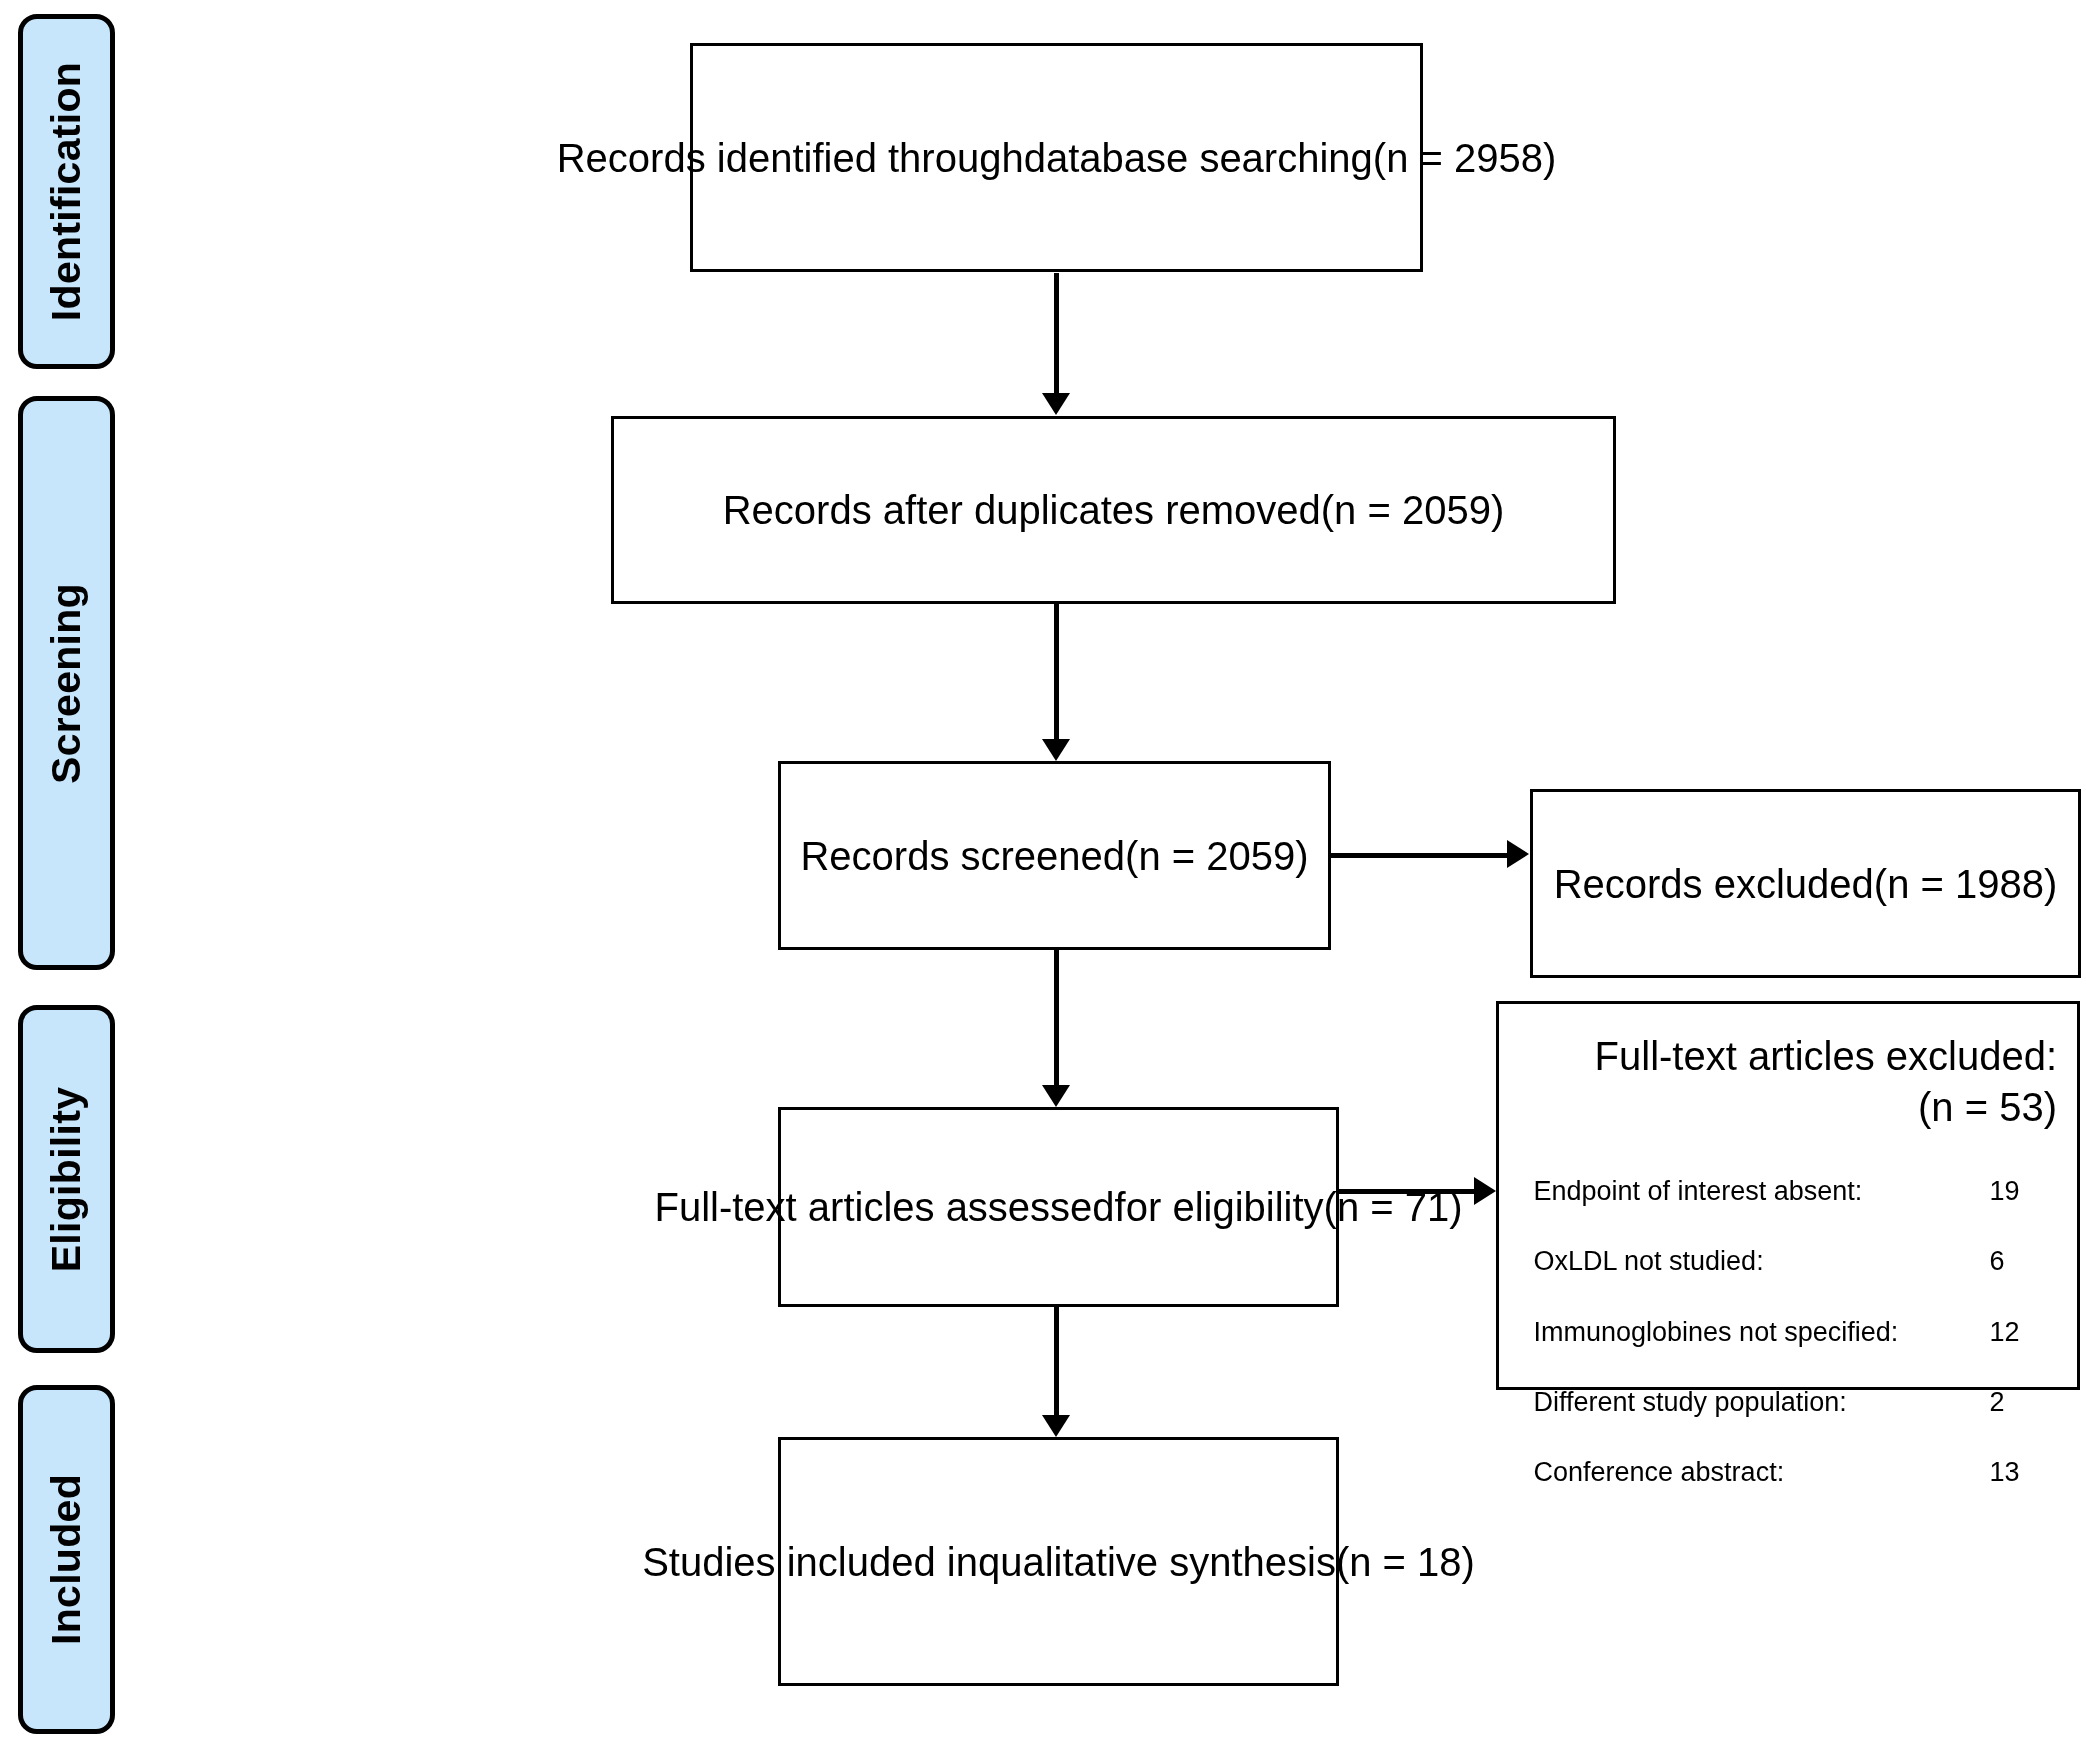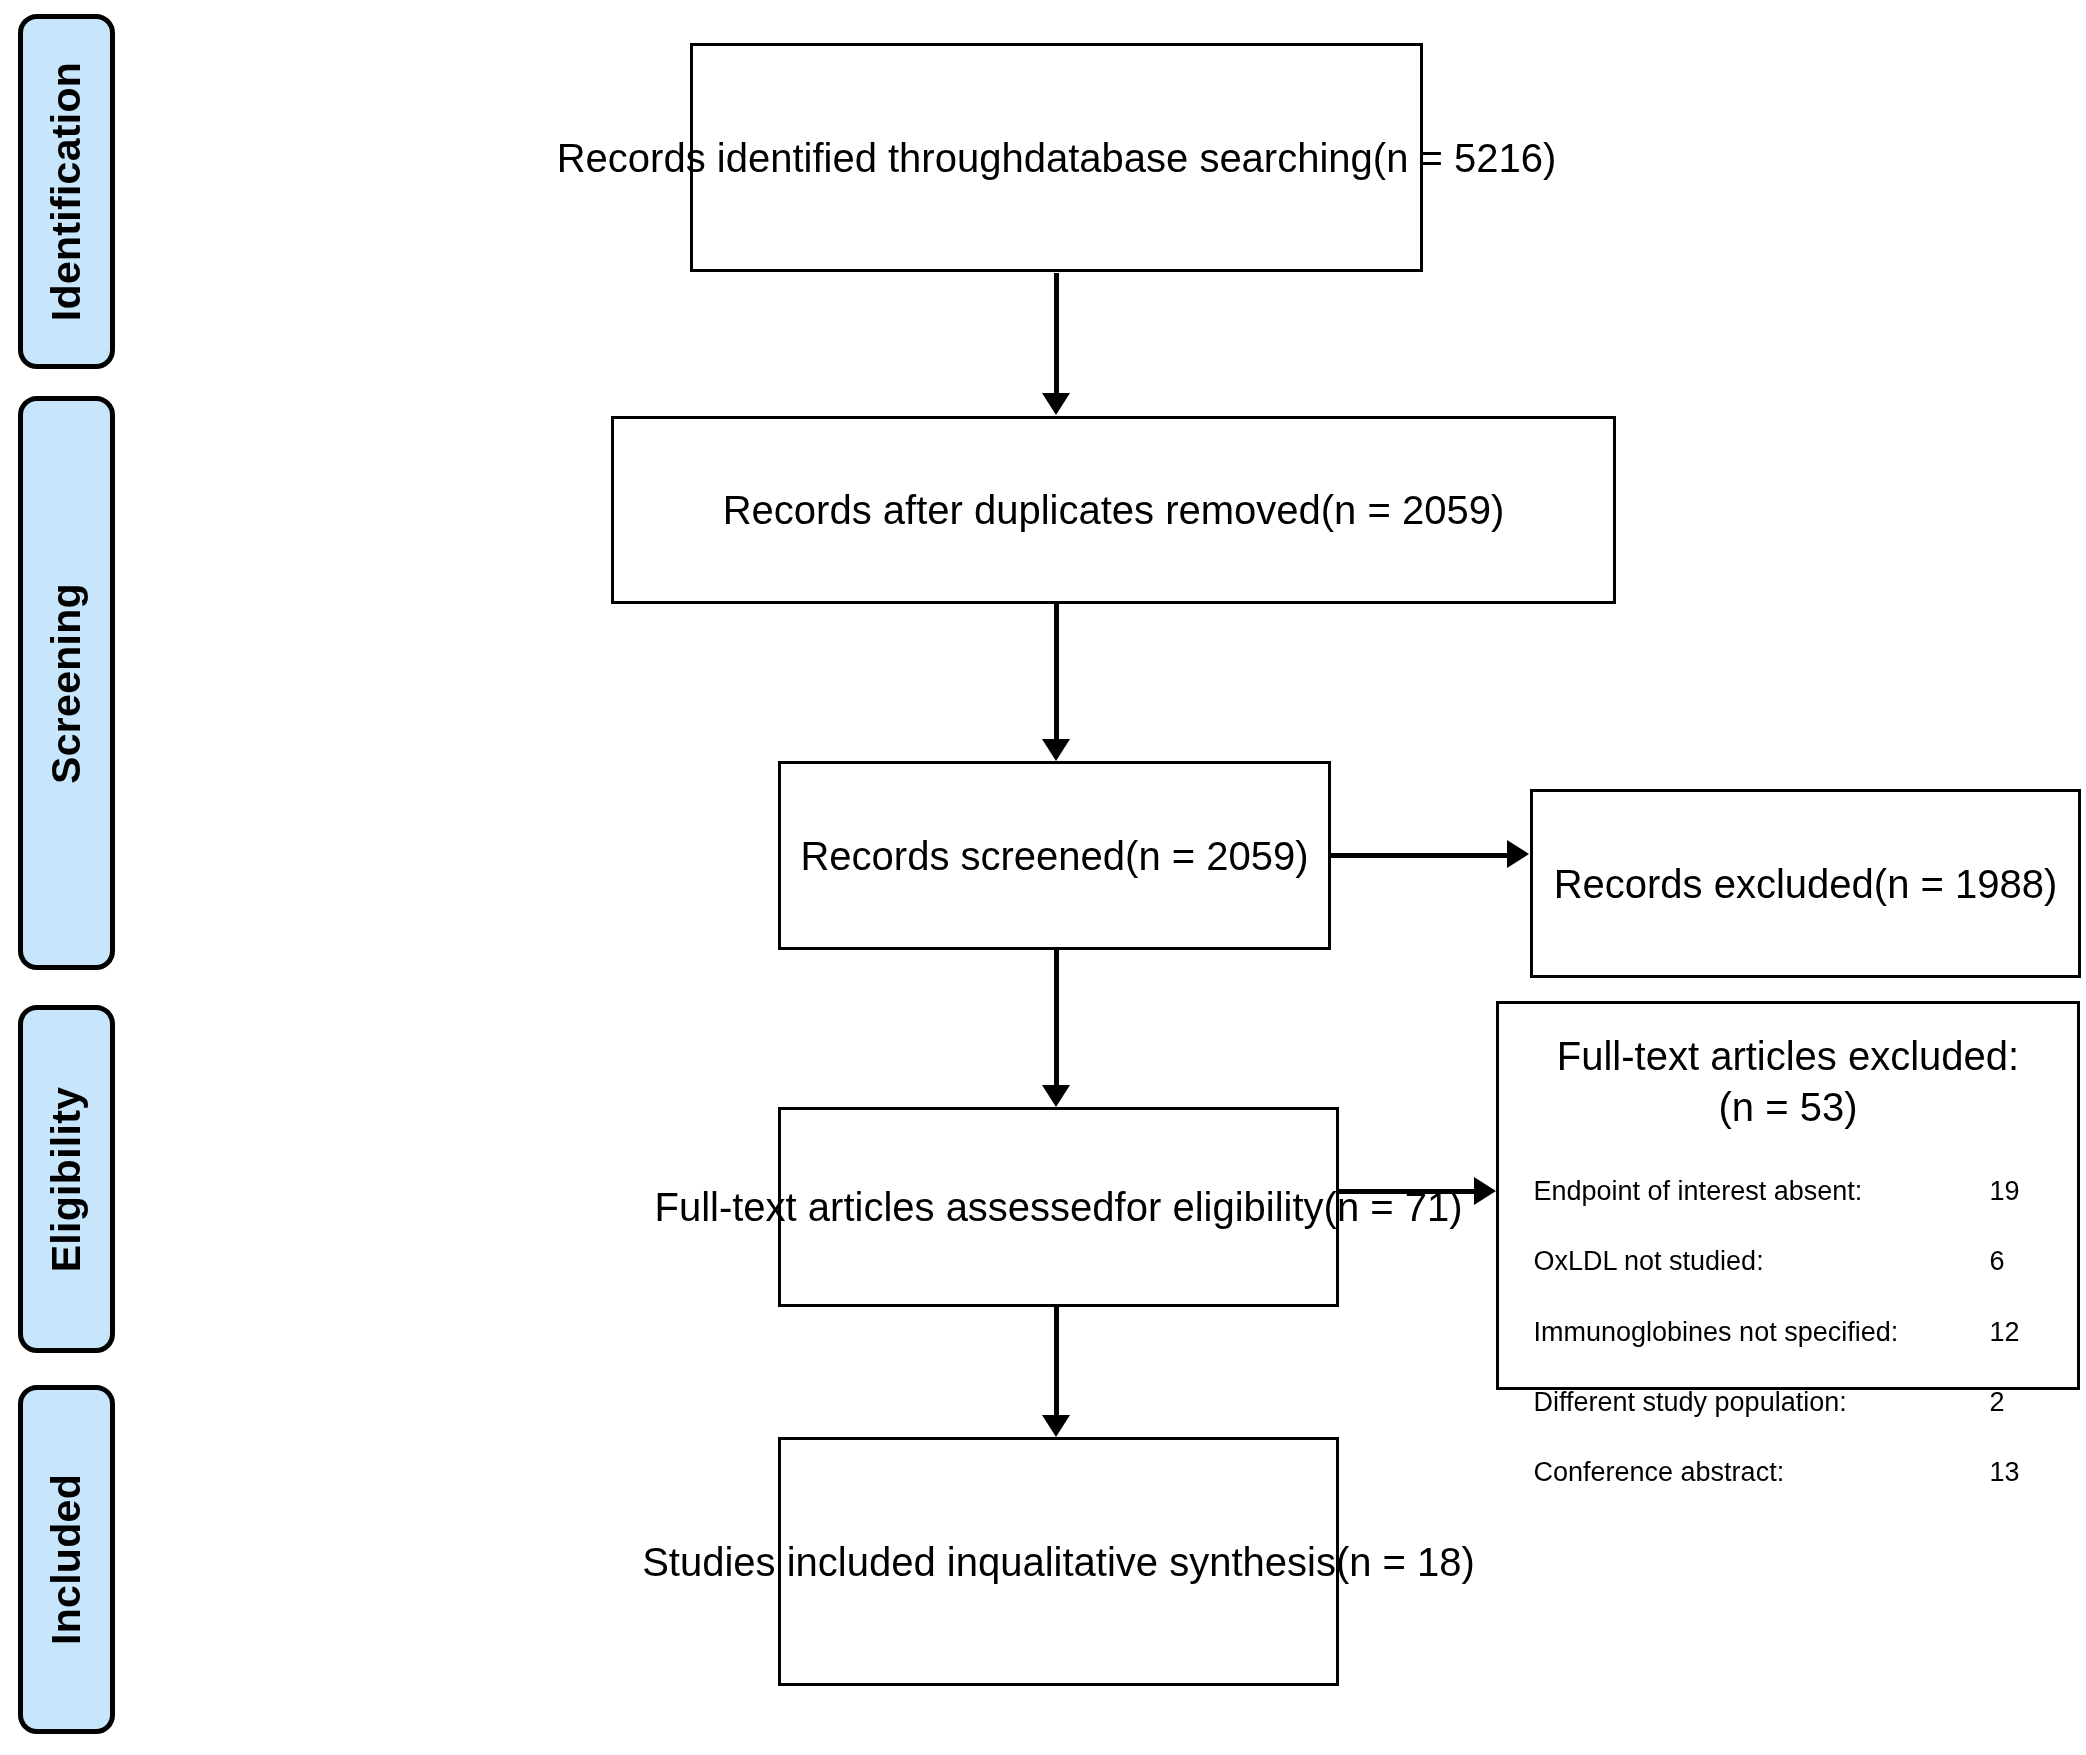--- a/index.html
+++ b/index.html
@@ -57,21 +57,21 @@
   .flow-box .line { display: block; white-space: nowrap; }
 
   
   .reasons-box {
     position: absolute;
     box-sizing: border-box;
     background: #ffffff;
     border: 3.9px solid #000000;
     display: flex;
     flex-direction: column;
-    align-items: center;
+    align-items: flex-end;
     justify-content: flex-start;
     color: #000000;
     padding: 27px 20px 16.7px 20px;
   }
   .reasons-title {
     font-size: 40px;
     line-height: 1.28;
     text-align: center;
     white-space: nowrap;
   }
@@ -137,21 +137,21 @@
     <span class="stage-label">Eligibility</span>
   </div>
 
   <div class="stage-pill" style="left:18px; top:1385px; width:97px; height:349px;">
     <span class="stage-label">Included</span>
   </div>
 
   <div class="flow-box" style="left:690px; top:43px; width:733px; height:229px;">
     <span class="line">Records identified through</span>
     <span class="line">database searching</span>
-    <span class="line">(n = 5216)</span>
+    <span class="line">(n = 2958)</span>
   </div>
 
   <div class="vline" style="left:1054px; top:273px; height:123px;"></div>
   <div class="arrow-down" style="left:1042px; top:393px;"></div>
 
   <div class="flow-box" style="left:611px; top:416px; width:1005px; height:188px;">
     <span class="line">Records after duplicates removed</span>
     <span class="line">(n = 2059)</span>
   </div>
 

